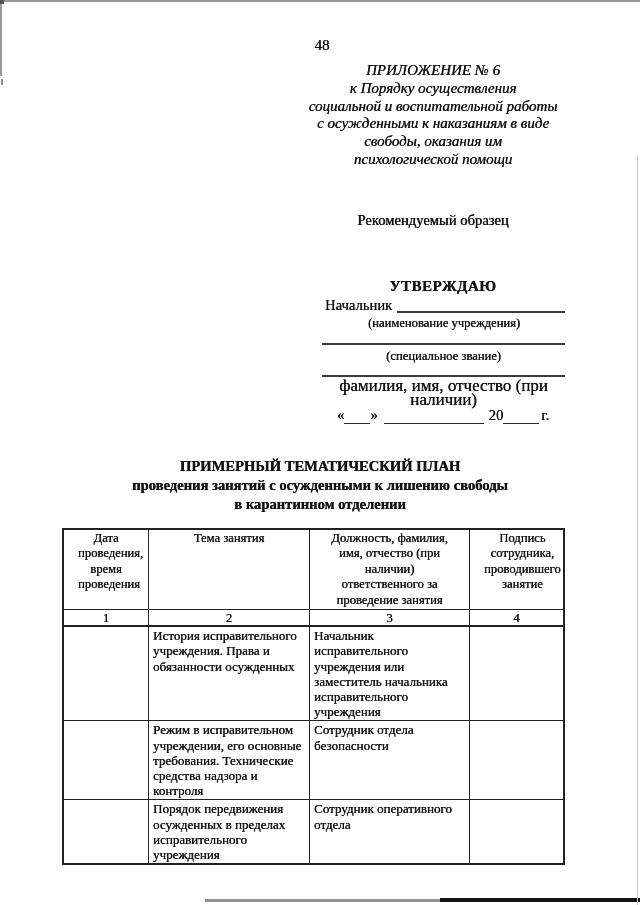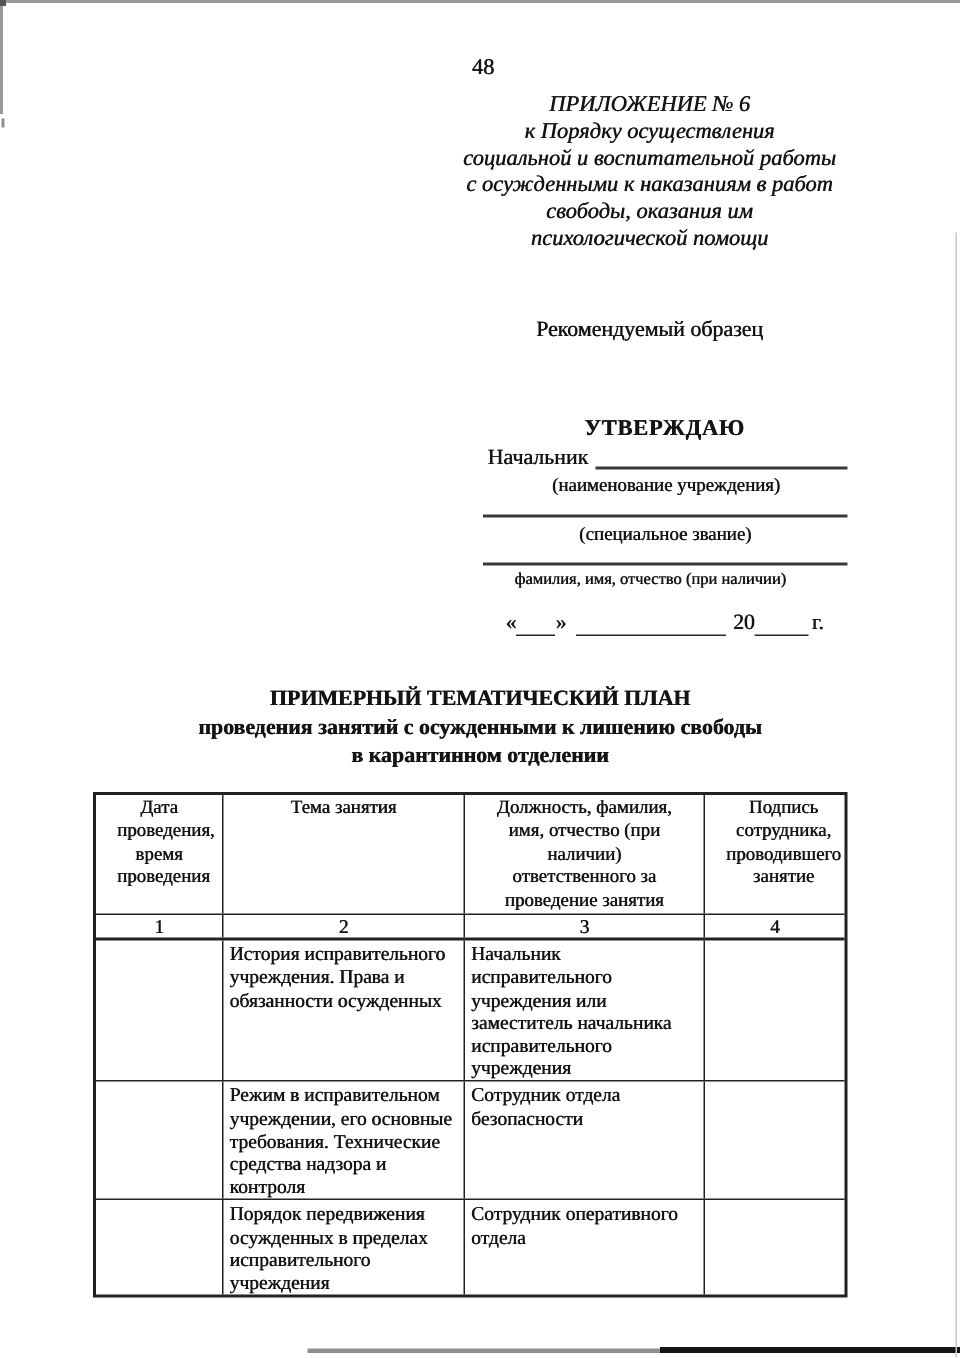--- a/index.html
+++ b/index.html
@@ -28,21 +28,21 @@
 
   #approve-label{top:278px;left:333px;width:220px;font-size:15px;font-weight:bold;letter-spacing:0.5px;}
   #chief-row{top:297px;left:325px;width:240px;height:17px;display:flex;align-items:flex-start;font-size:14.6px;}
   #chief-row .fill{flex:1;border-bottom:2px solid #3a3a3a;height:14px;margin-left:5px;}
   .caption{font-size:12.6px;line-height:14px;}
   #caption-institution{top:316px;left:323px;width:242px;}
   .rule{height:2px;background:#3a3a3a;}
   #rule-rank{top:343px;left:322px;width:243px;}
   #caption-rank{top:349px;left:322px;width:243px;}
   #rule-name{top:375px;left:322px;width:243px;}
-  #caption-name{top:379px;left:312px;width:243px;font-size:11px;}
+  #caption-name{top:379px;left:322px;width:243px;font-size:17px;}
 
   #date-row{top:407px;left:337px;font-size:14.6px;display:flex;align-items:flex-end;}
   .blank{display:inline-block;border-bottom:1.6px solid #2a2a2a;height:13px;}
   .blank.b1{width:26px;}
   .blank.b2{width:100px;margin-left:6px;margin-right:5px;}
   .blank.b3{width:36px;margin-right:2px;}
 
   #plan-title-block{top:457px;left:0;width:640px;font-size:14.6px;line-height:19px;font-weight:bold;}
 
   
@@ -70,21 +70,21 @@
 <div class="edge" id="edge-bottom-light"></div>
 <div class="edge" id="edge-bottom-dark"></div>
 <div class="edge" id="edge-right"></div>
 
 <div class="abs ctr" id="page-number">48</div>
 
 <div class="abs ctr" id="appendix-block">
   <div>ПРИЛОЖЕНИЕ № 6</div>
   <div>к Порядку осуществления</div>
   <div>социальной и воспитательной работы</div>
-  <div>с осужденными к наказаниям в работ</div>
+  <div>с осужденными к наказаниям в виде</div>
   <div>свободы, оказания им</div>
   <div>психологической помощи</div>
 </div>
 
 <div class="abs ctr" id="sample-note">Рекомендуемый образец</div>
 
 <div class="abs ctr" id="approve-label">УТВЕРЖДАЮ</div>
 
 <div class="abs" id="chief-row">
   <span>Начальник</span>

